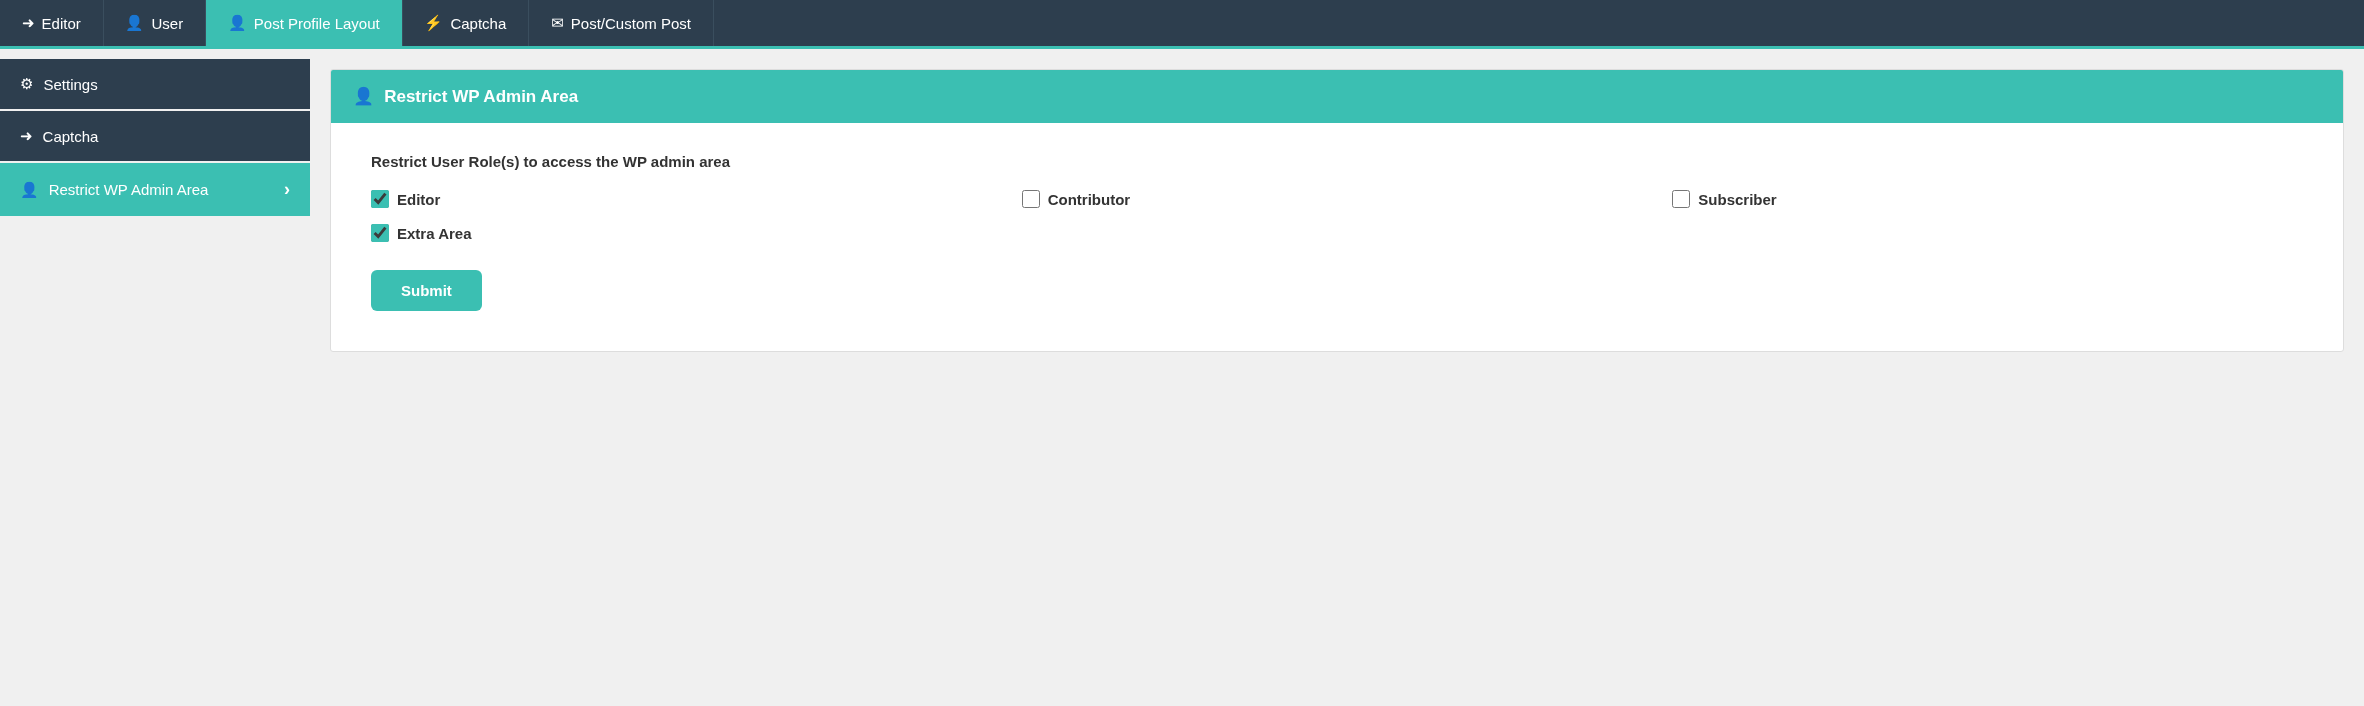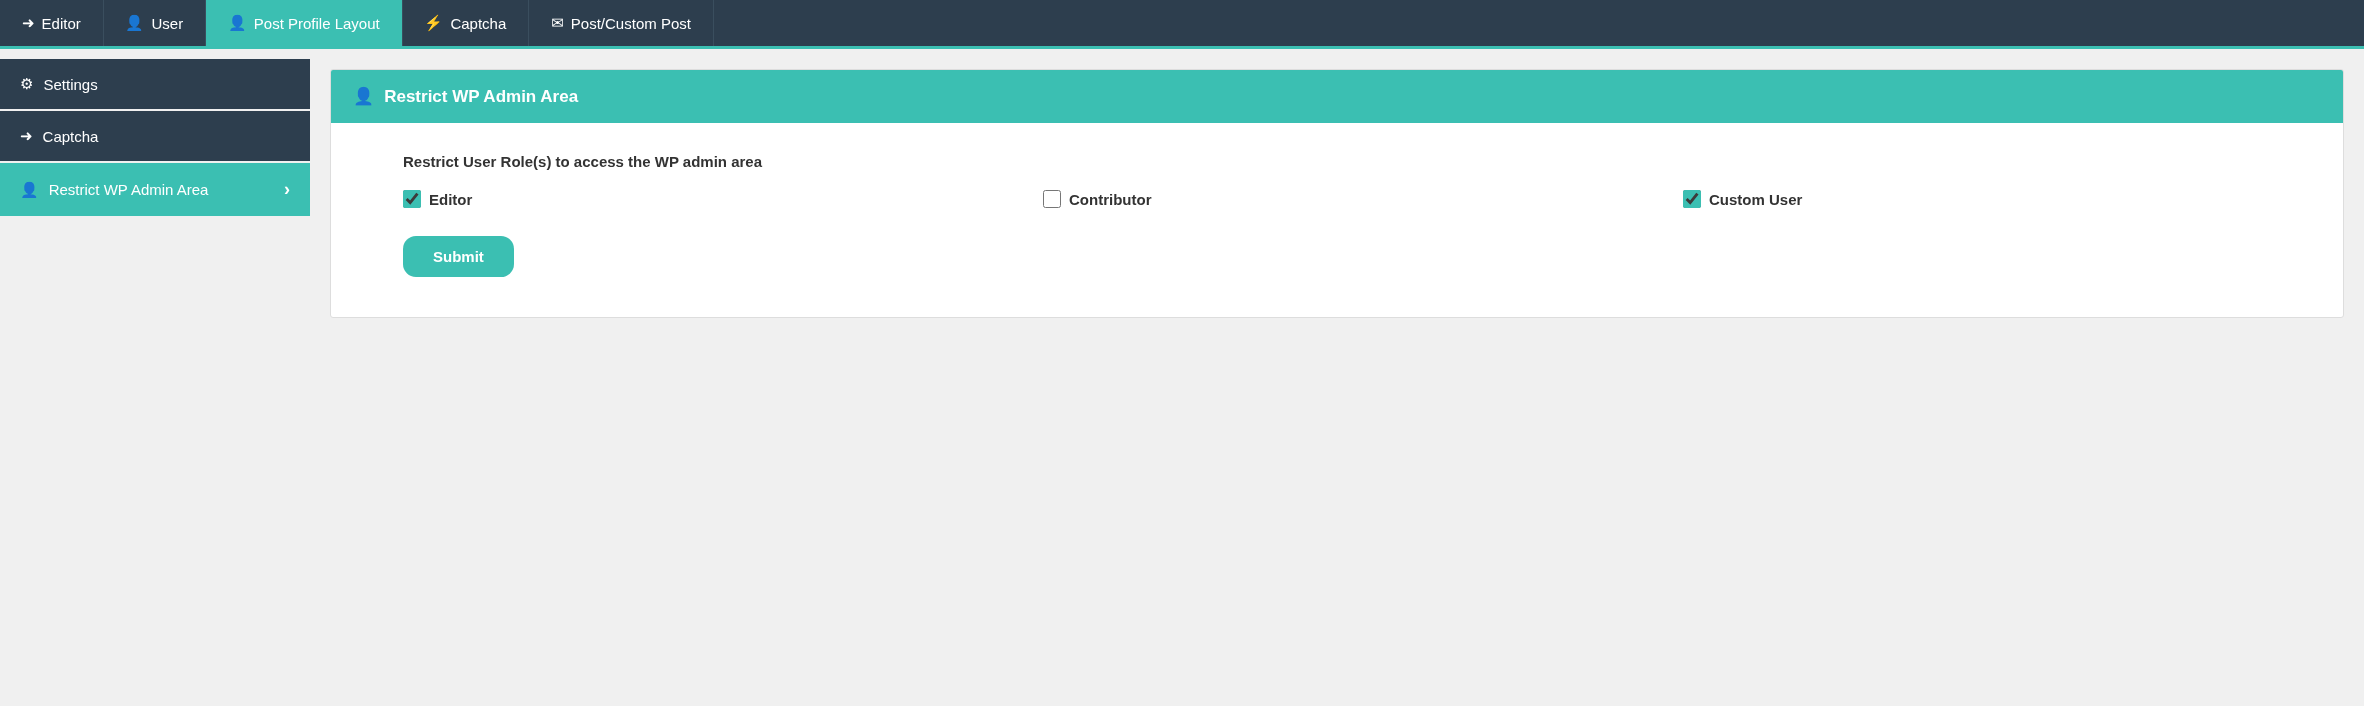--- a/index.html
+++ b/index.html
@@ -73,21 +73,20 @@
       color: #fff;
       padding: 16px 22px;
       font-size: 17px;
       font-weight: bold;
       display: flex;
       align-items: center;
       gap: 10px;
     }
     .panel-body {
       padding: 30px 40px 40px 40px;
-      margin-left: 32px;
     }
     .panel-body .section-title {
       font-weight: bold;
       font-size: 15px;
       margin-bottom: 20px;
     }
     .checkboxes-grid {
       display: grid;
       grid-template-columns: repeat(3, 1fr);
       gap: 16px 20px;
@@ -105,21 +104,21 @@
       height: 18px;
       cursor: pointer;
       accent-color: #3bbfb2;
     }
     .submit-btn {
       background: #3bbfb2;
       color: #fff;
       border: none;
       padding: 12px 30px;
       font-size: 15px;
-      border-radius: 13px;
+      border-radius: 6px;
       cursor: pointer;
       font-weight: bold;
     }
   </style>
 </head>
 <body>
 
 <nav class="top-nav">
   <div class="tab">
     <span class="tab-icon">➜</span>
@@ -178,21 +177,25 @@
         <div class="checkboxes-grid">
           <label class="checkbox-item">
             <input type="checkbox" checked="" style="">
             <span>Editor</span>
           </label>
           <label class="checkbox-item">
             <input type="checkbox" style="">
             <span>Contributor</span>
           </label>
           <label class="checkbox-item">
+            <input type="checkbox" style="">
+            <span>Subscriber</span>
+          </label>
+          <label class="checkbox-item">
             <input type="checkbox" checked="" style="">
-            <span>Custom User</span>
+            <span>Extra Area</span>
           </label>
         </div>
         <button class="submit-btn">Submit</button>
       </div>
     </div>
   </main>
 </div>
 
 </body></html>

